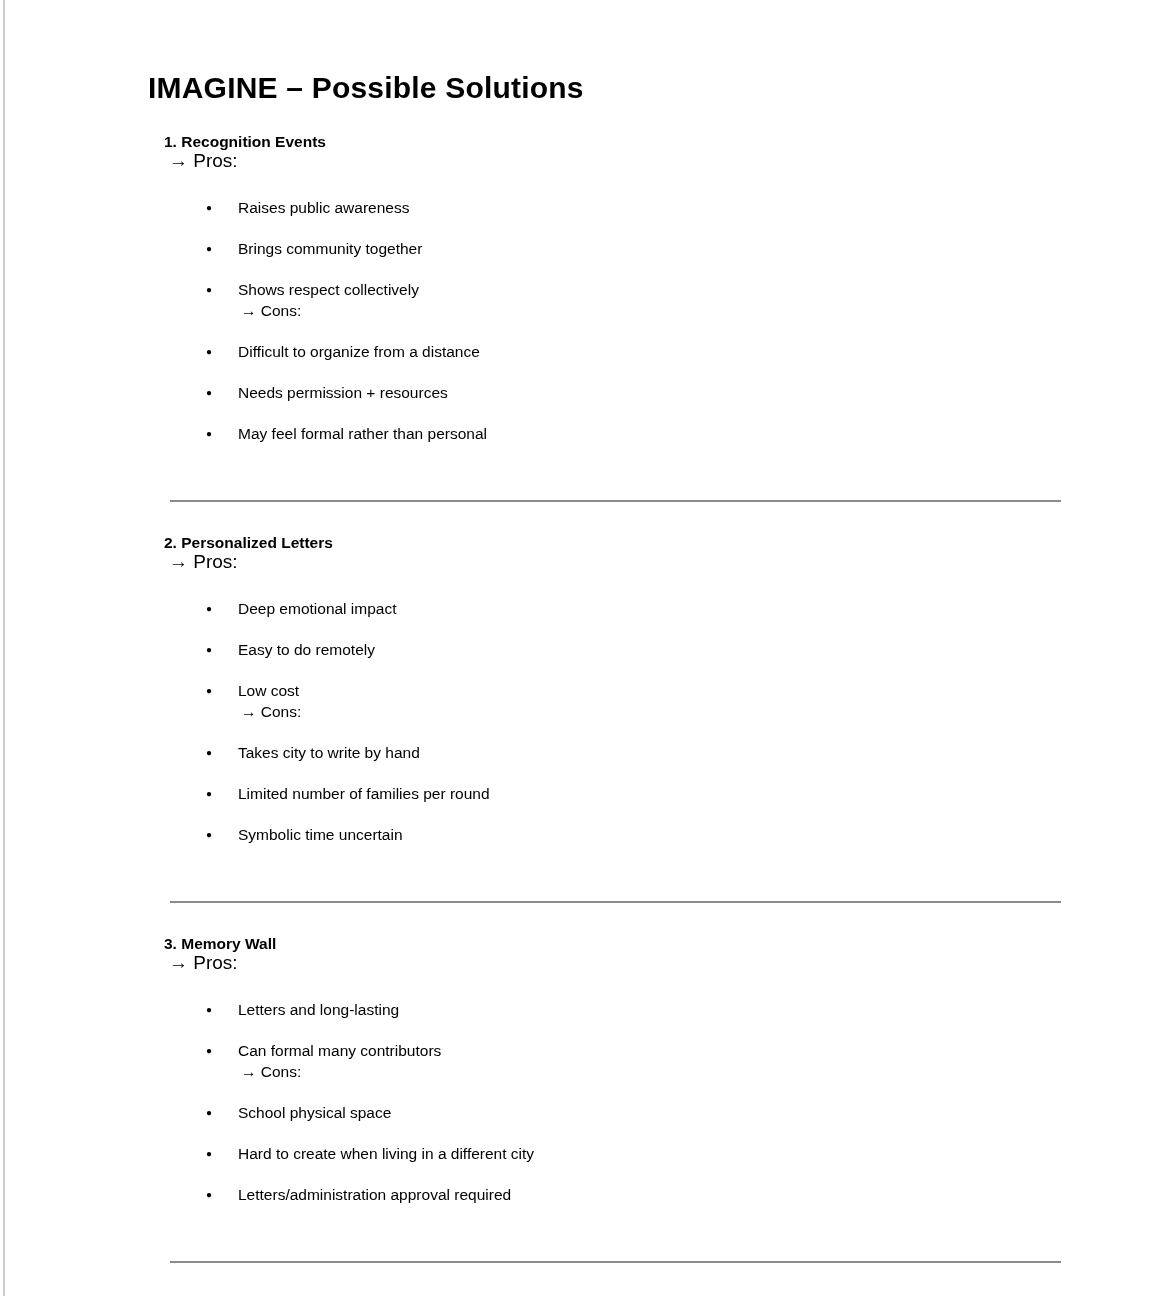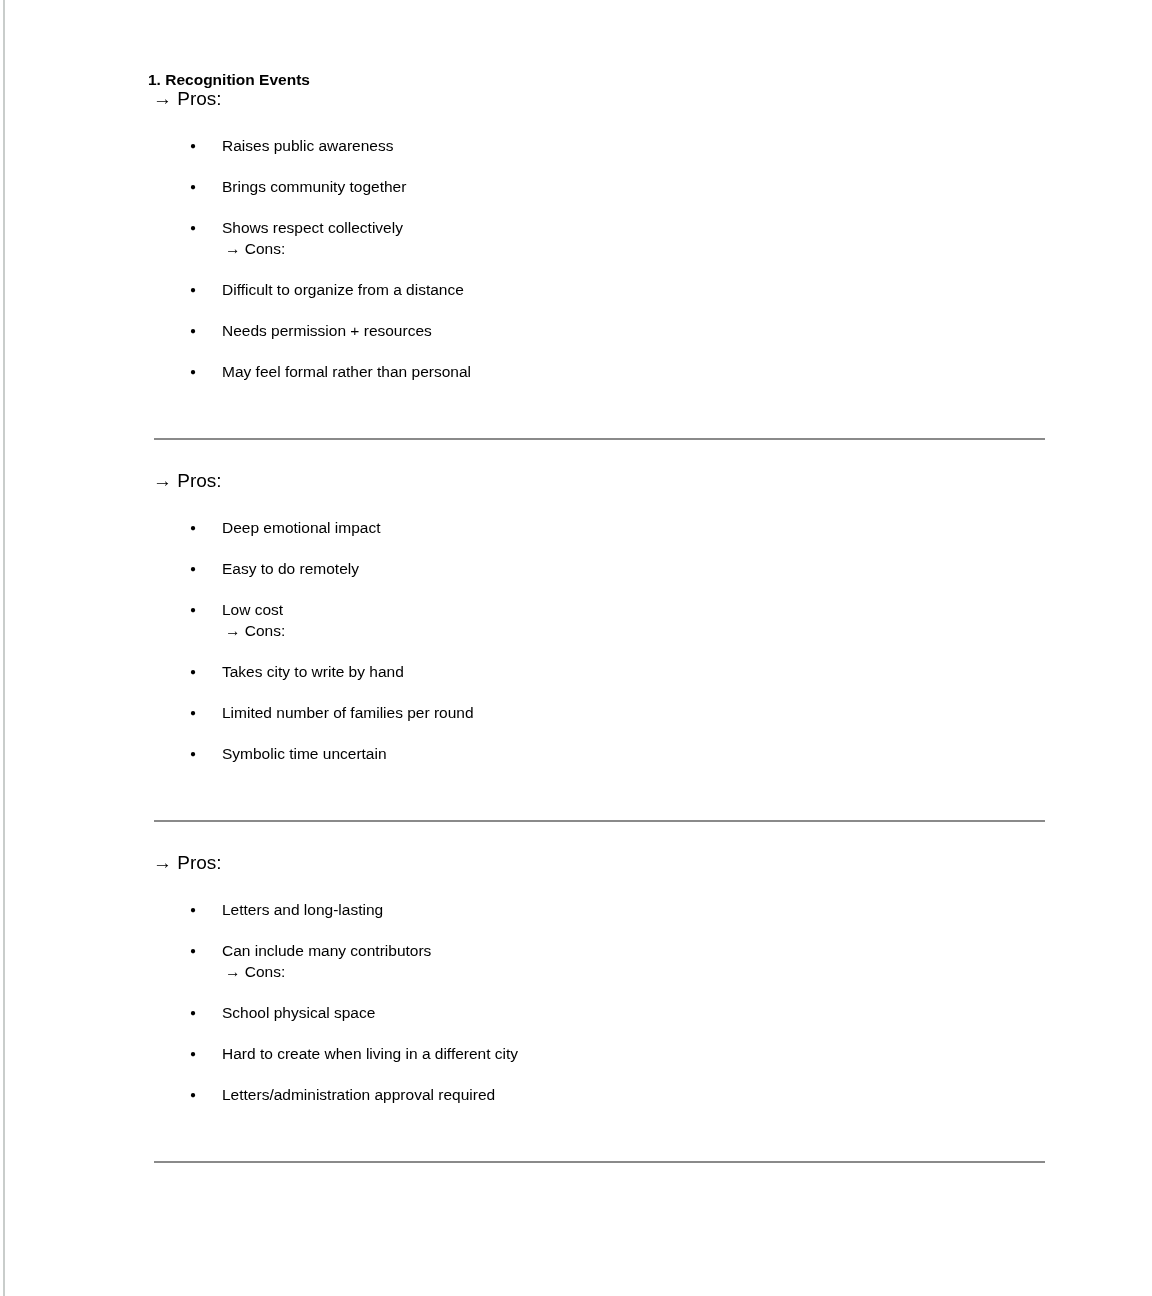--- a/index.html
+++ b/index.html
@@ -30,21 +30,21 @@
   .content {
     padding: 70px 106px 0 148px;
   }
   .doc-title {
     font-size: 30px;
     line-height: 36px;
     font-weight: bold;
     margin: 0 0 26px 0;
     letter-spacing: 0.2px;
   }
-  .section { margin: 0; }
+  .section { margin: 16px; }
   .section-heading {
     font-size: 15.5px;
     line-height: 19px;
     font-weight: bold;
     margin: 0;
   }
   .pros-line {
     font-size: 19px;
     line-height: 19px;
     padding-left: 5px;
@@ -79,53 +79,56 @@
     width: 891px;
     height: 0;
   }
 </style>
 </head>
 <body>
 
 <div class="page-edge"></div>
 
 <div class="content">
+  <h1 class="doc-title">IMAGINE – Possible Solutions</h1>
   <div id="sections-mount">
   <div class="section">
     <div class="section-heading">1. Recognition Events</div>
     <div class="pros-line">→ Pros:</div>
     <ul class="bullet-list">
           <li class="list-item"><span class="bullet">●</span><span>Raises public awareness</span></li>
           <li class="list-item"><span class="bullet">●</span><span>Brings community together</span></li>
           <li class="list-item"><span class="bullet">●</span><span>Shows respect collectively</span><div class="cons-line">→ Cons:</div></li>
           <li class="list-item"><span class="bullet">●</span><span>Difficult to organize from a distance</span></li>
           <li class="list-item"><span class="bullet">●</span><span>Needs permission + resources</span></li>
           <li class="list-item"><span class="bullet">●</span><span>May feel formal rather than personal</span></li>
         </ul>
     <hr class="section-divider">
   </div>
 
   <div class="section">
+    <div class="section-heading">2. Personalized Letters</div>
     <div class="pros-line">→ Pros:</div>
     <ul class="bullet-list">
           <li class="list-item"><span class="bullet">●</span><span>Deep emotional impact</span></li>
           <li class="list-item"><span class="bullet">●</span><span>Easy to do remotely</span></li>
           <li class="list-item"><span class="bullet">●</span><span>Low cost</span><div class="cons-line">→ Cons:</div></li>
           <li class="list-item"><span class="bullet">●</span><span>Takes city to write by hand</span></li>
           <li class="list-item"><span class="bullet">●</span><span>Limited number of families per round</span></li>
           <li class="list-item"><span class="bullet">●</span><span>Symbolic time uncertain</span></li>
         </ul>
     <hr class="section-divider">
   </div>
 
   <div class="section">
+    <div class="section-heading">3. Memory Wall</div>
     <div class="pros-line">→ Pros:</div>
     <ul class="bullet-list">
           <li class="list-item"><span class="bullet">●</span><span>Letters and long-lasting</span></li>
-          <li class="list-item"><span class="bullet">●</span><span>Can include many contributors</span><div class="cons-line">→ Cons:</div></li>
+          <li class="list-item"><span class="bullet">●</span><span>Can formal many contributors</span><div class="cons-line">→ Cons:</div></li>
           <li class="list-item"><span class="bullet">●</span><span>School physical space</span></li>
           <li class="list-item"><span class="bullet">●</span><span>Hard to create when living in a different city</span></li>
           <li class="list-item"><span class="bullet">●</span><span>Letters/administration approval required</span></li>
         </ul>
     <hr class="section-divider">
   </div>
 </div>
 </div>
 
 </body></html>

